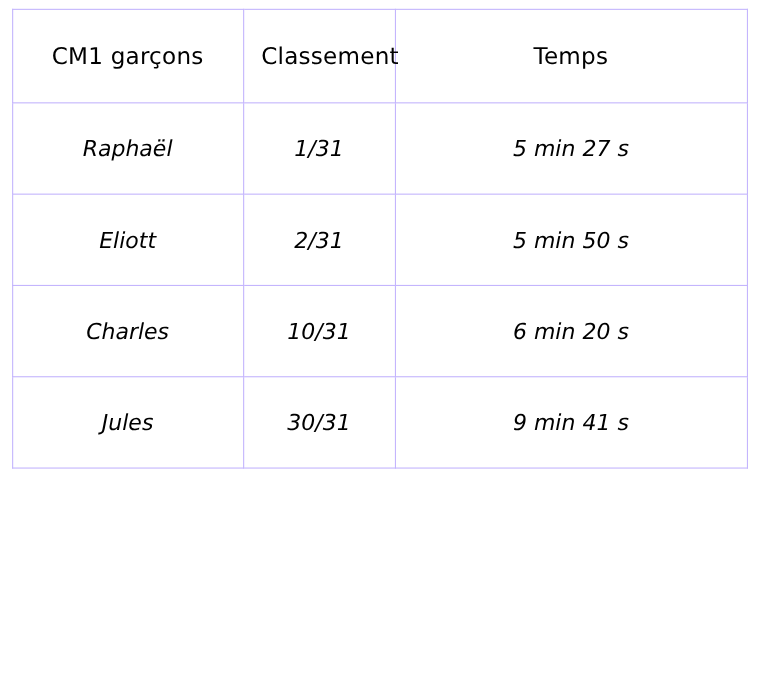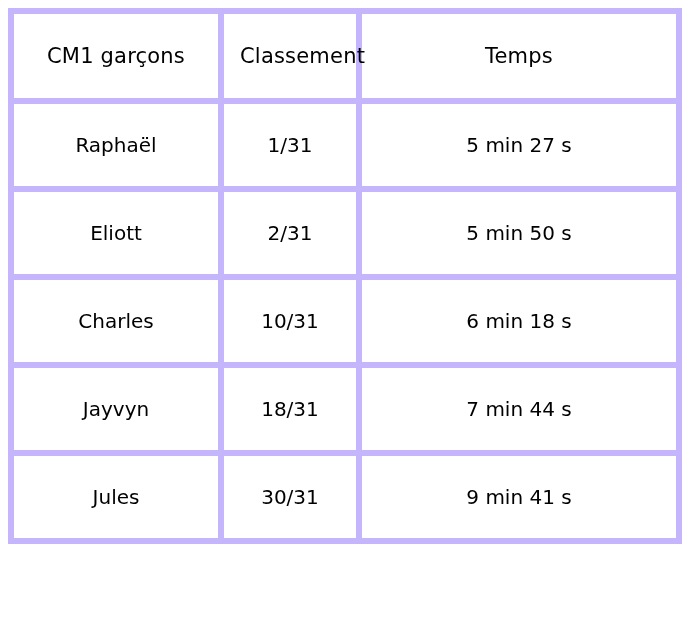--- a/index.html
+++ b/index.html
@@ -22,35 +22,36 @@
     align-items: flex-start;
     justify-content: center;
   }
   table.results {
     border-collapse: collapse;
     width: 668px;
     table-layout: fixed;
   }
   table.results th,
   table.results td {
-    border: 6px solid #c4b5fd;
+    border: 1px solid #c4b5fd;
     text-align: center;
     vertical-align: middle;
     color: #000000;
     font-weight: normal;
     padding: 16px;
   }
   table.results th {
     height: 52px;
     font-size: 21px;
     letter-spacing: 0.2px;
   }
   table.results td {
     height: 50px;
     font-size: 20px;
+    font-style: italic;
   }
   col.col-name { width: 210px; }
   col.col-rank { width: 138px; }
   col.col-time { width: 320px; }
 </style>
 </head>
 <body>
 
 <div class="table-wrap">
   <table class="results">
@@ -73,26 +74,21 @@
         <td>5 min 27 s</td>
       </tr>
       <tr>
         <td>Eliott</td>
         <td>2/31</td>
         <td>5 min 50 s</td>
       </tr>
       <tr>
         <td>Charles</td>
         <td>10/31</td>
-        <td>6 min 18 s</td>
-      </tr>
-      <tr>
-        <td>Jayvyn</td>
-        <td>18/31</td>
-        <td>7 min 44 s</td>
+        <td>6 min 20 s</td>
       </tr>
       <tr>
         <td>Jules</td>
         <td>30/31</td>
         <td>9 min 41 s</td>
       </tr>
     </tbody>
   </table>
 </div>
 

